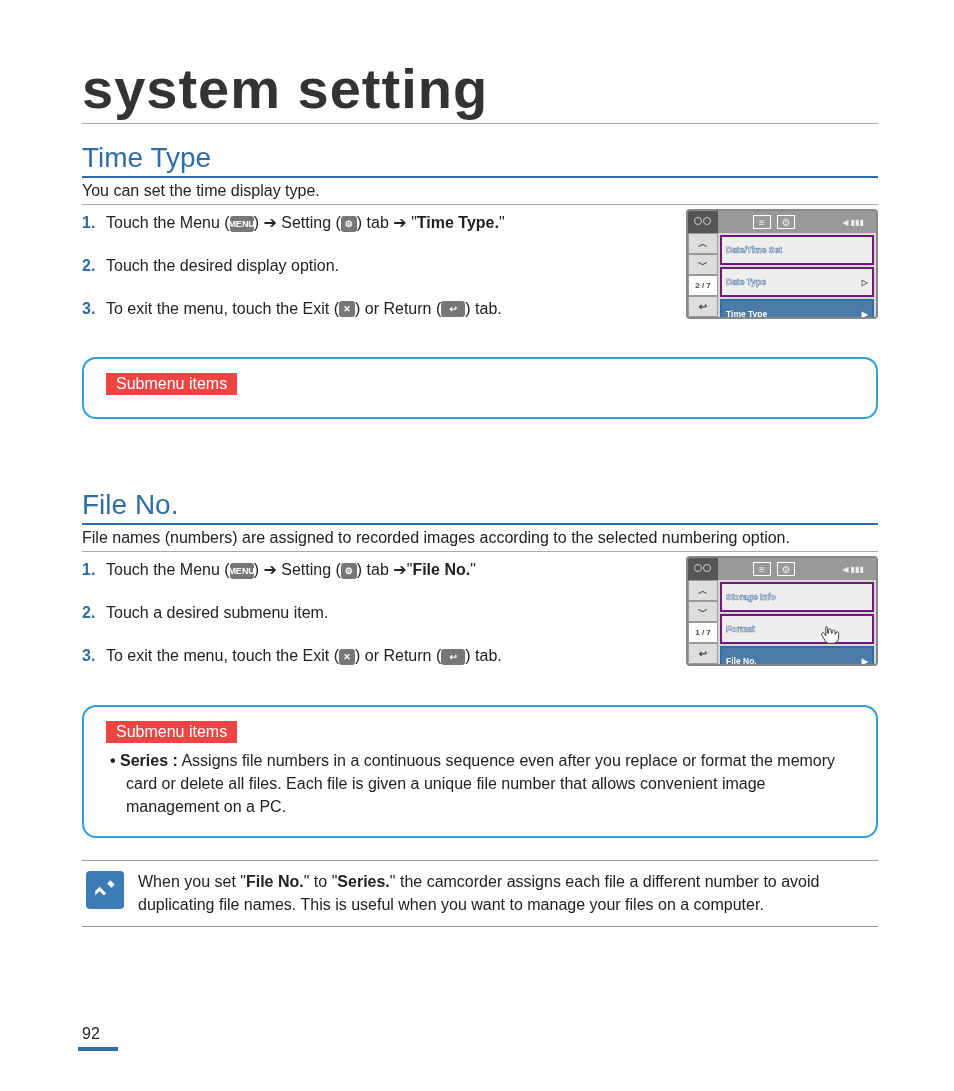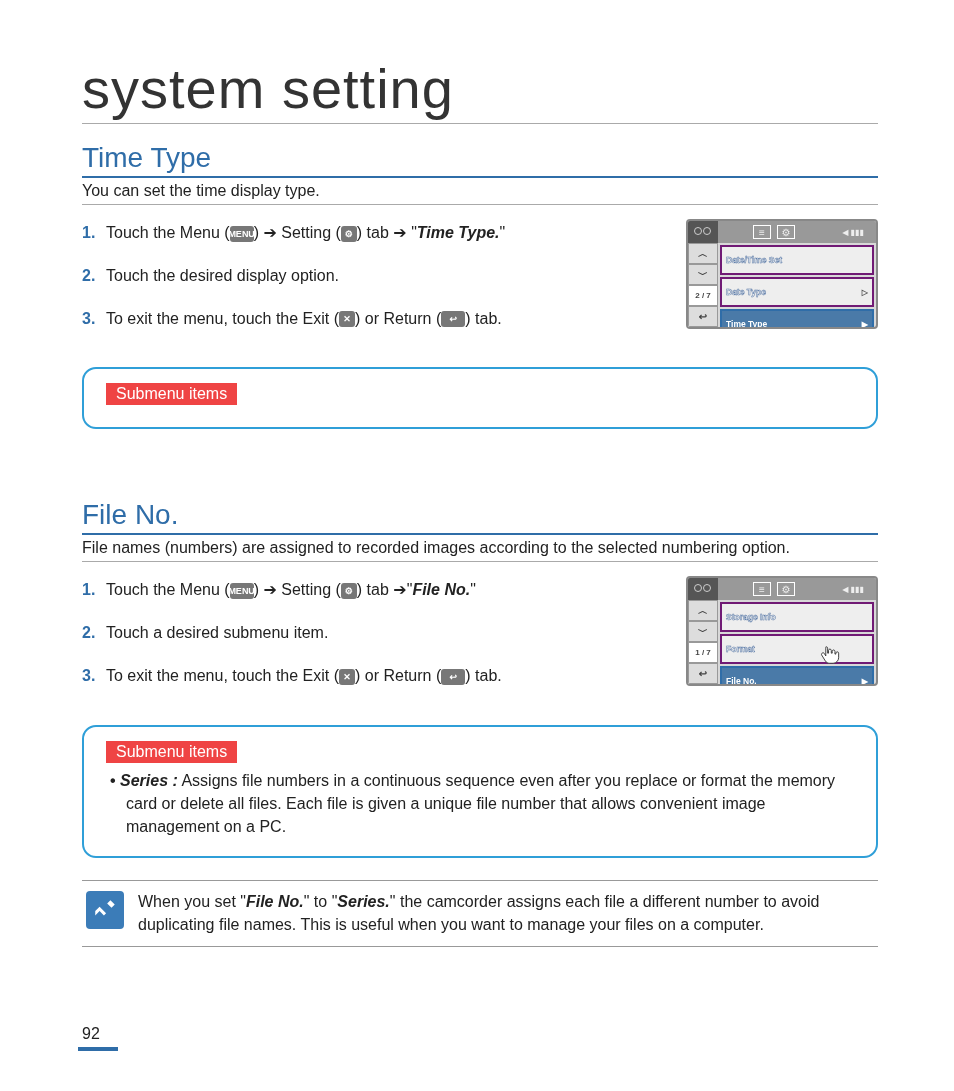--- a/index.html
+++ b/index.html
@@ -7,40 +7,40 @@
     width: 954px;
     height: 1091px;
     background: #fff;
     font-family: "Helvetica Neue", Arial, sans-serif;
     color: #222;
     padding: 56px 76px 40px 82px;
     position: relative;
   }
   .page-title {
     font-size: 56px;
-    font-weight: 400;
+    font-weight: 700;
     letter-spacing: 1px;
     border-bottom: 1px solid #aaa;
     padding-bottom: 2px;
     margin-bottom: 18px;
     color: #333;
   }
   .section-title {
     font-size: 28px;
     color: #2f6da8;
     font-weight: 400;
     border-bottom: 2px solid #2f6da8;
     padding-bottom: 2px;
     margin-bottom: 4px;
   }
   .section-intro {
     font-size: 16px;
     border-bottom: 1px solid #aaa;
     padding-bottom: 4px;
-    margin-bottom: 14px;
+    margin-bottom: 4px;
   }
   .content-row {
     display: flex;
     gap: 20px;
     align-items: flex-start;
   }
   .steps {
     flex: 1;
     list-style: none;
     counter-reset: step;
@@ -49,21 +49,21 @@
   }
   .steps li { counter-increment: step; margin-bottom: 14px; display:flex; align-items:baseline; }
   .steps li::before {
     content: counter(step) ".";
     color: #2f6da8;
     font-weight: bold;
     width: 24px;
     flex: 0 0 24px;
   }
   .steps li .step-body { flex:1; }
-  .bold { font-weight: bold; font-style: italic; }
+  .bold { font-weight: bold; }
   .inline-icon {
     display: inline-flex;
     align-items: center;
     justify-content: center;
     width: 24px;
     height: 16px;
     background: #777;
     color: #fff;
     font-size: 9px;
     border-radius: 3px;

